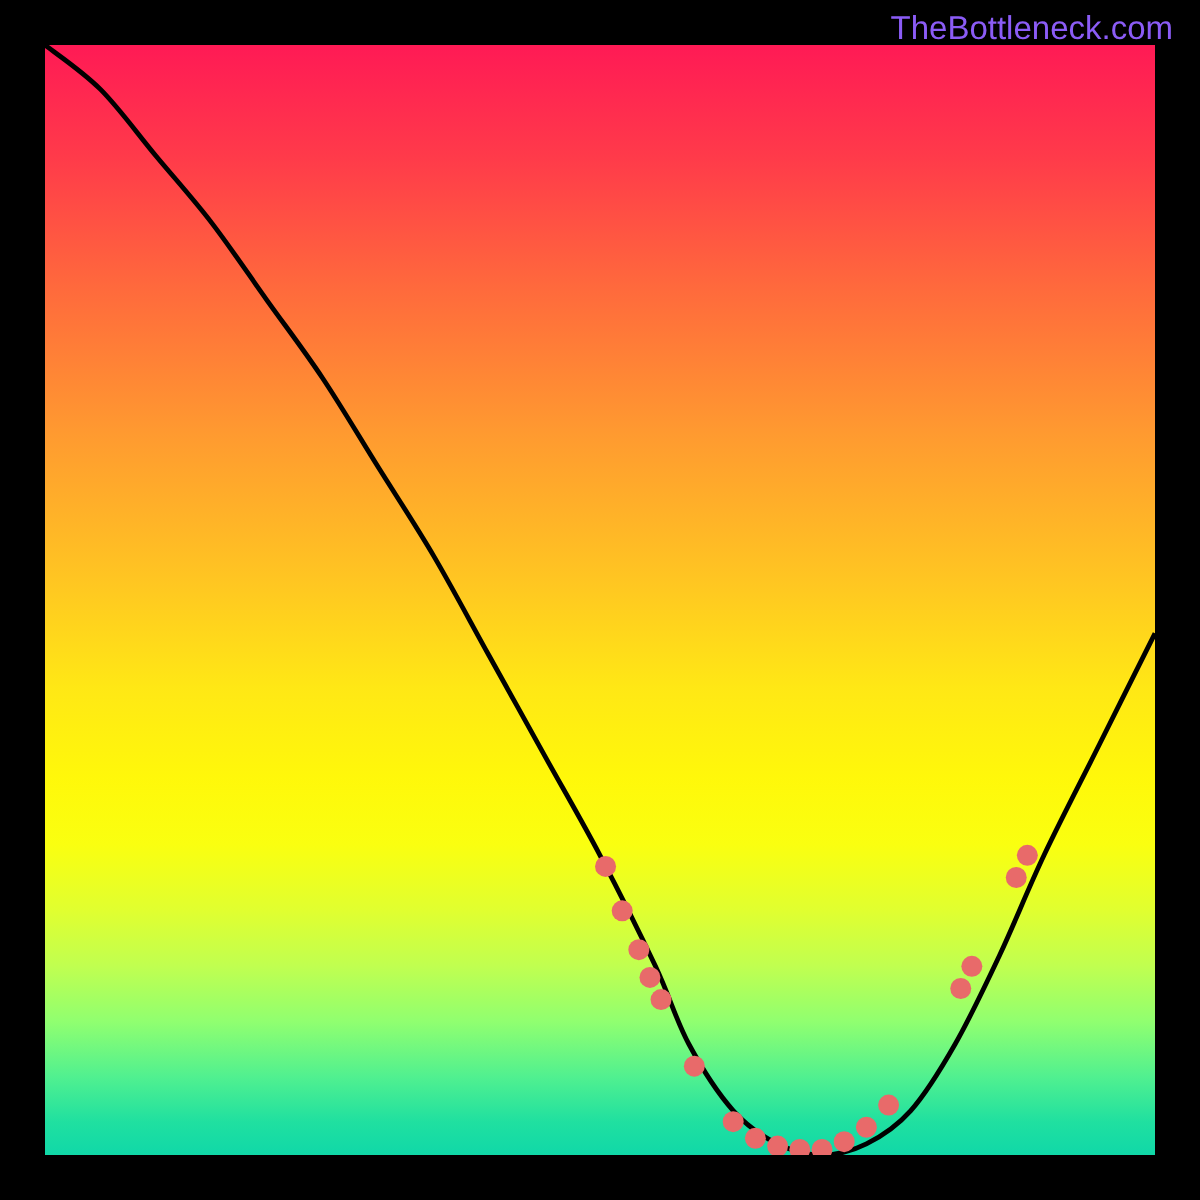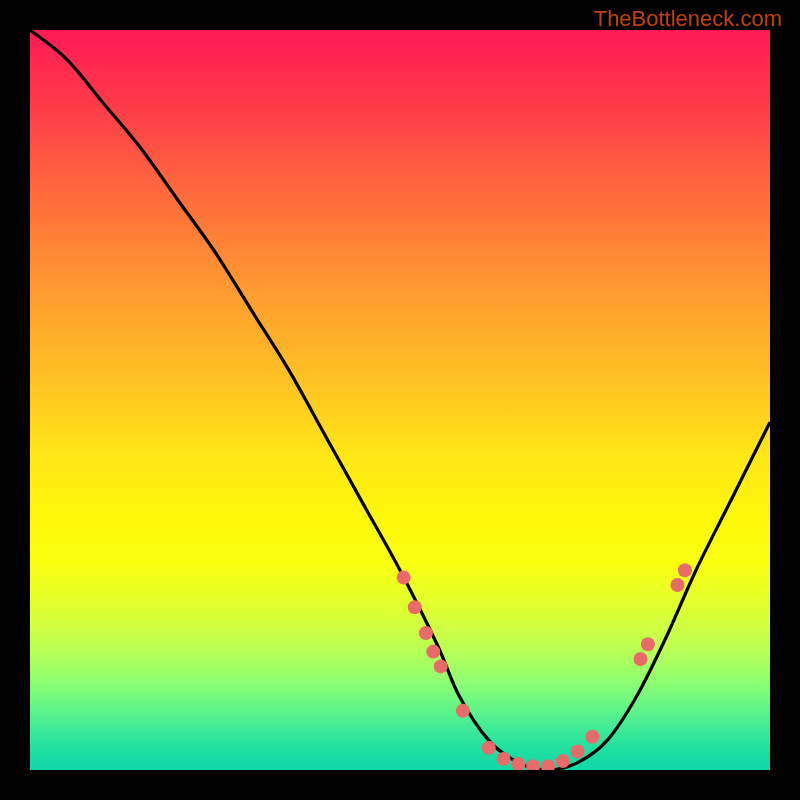--- a/index.html
+++ b/index.html
@@ -7,21 +7,21 @@
     width: 800px;
     height: 800px;
     background: #000;
     position: relative;
     font-family: Arial, sans-serif;
   }
   .watermark {
     position: absolute;
     top: 6px;
     right: 18px;
-    color: #c2410c;
+    color: #8b5cf6;
     font-size: 22px;
     font-weight: 500;
     z-index: 10;
   }
   .plot-area {
     position: absolute;
     left: 30px;
     top: 30px;
     width: 740px;
     height: 740px;

